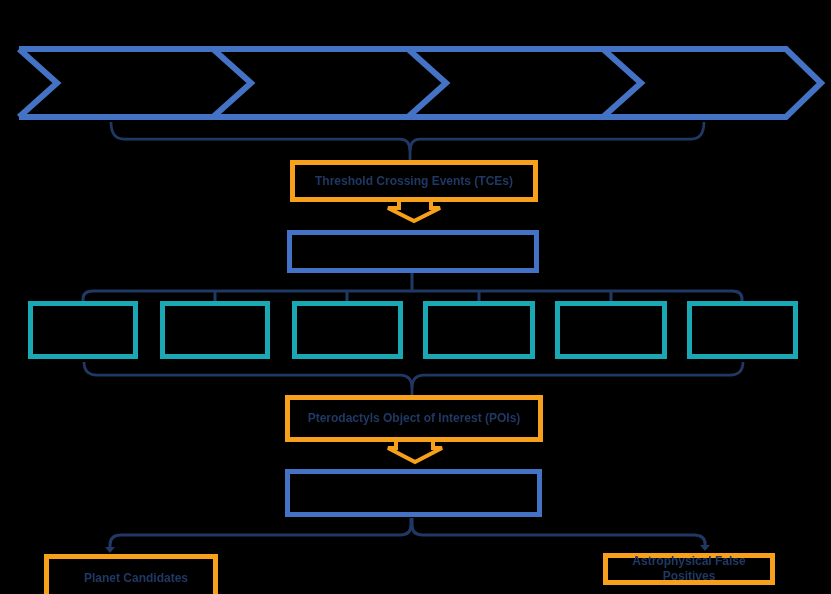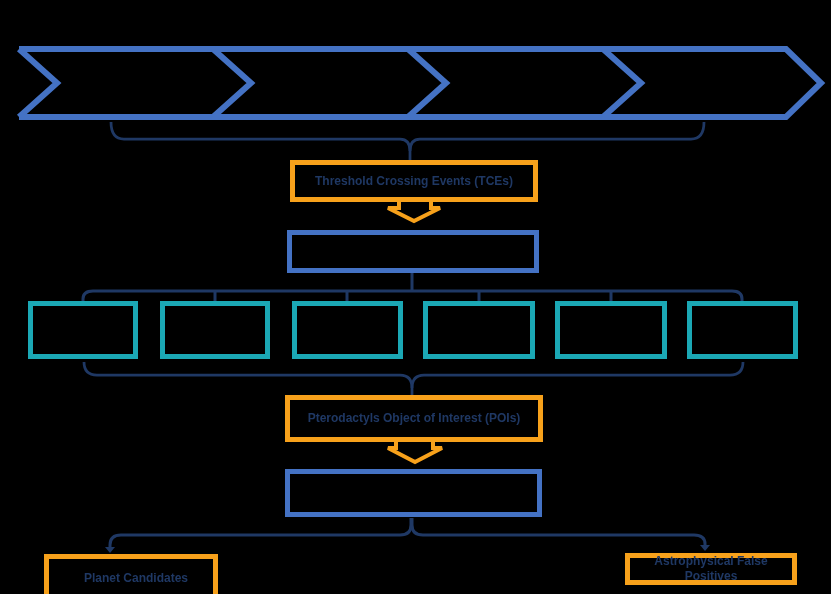--- a/index.html
+++ b/index.html
@@ -37,21 +37,21 @@
   .teal-row{top:277px;height:58px;}
   .t1{left:28px;width:110px;}
   .t2{left:160px;width:110px;}
   .t3{left:292px;width:111px;}
   .t4{left:423px;width:112px;}
   .t5{left:555px;width:112px;}
   .t6{left:687px;width:111px;}
   .poi{left:285px;top:371px;width:258px;height:47px;align-items:center;}
   .blue2{left:285px;top:445px;width:257px;height:48px;}
   .pc{left:44px;top:530px;width:174px;height:48px;padding-left:10px;}
-  .afp{left:625px;top:529px;width:172px;height:32px;padding:0 6px;}
+  .afp{left:603px;top:529px;width:172px;height:32px;padding:0 6px;}
 </style>
 </head>
 <body>
 
 <div class="canvas">
 
   <svg class="overlay" viewBox="0 0 831 594" xmlns="http://www.w3.org/2000/svg">
 
     <g>
       <path class="chev" d="M19,25 H786 L821,59 L786,93 H19"></path>

